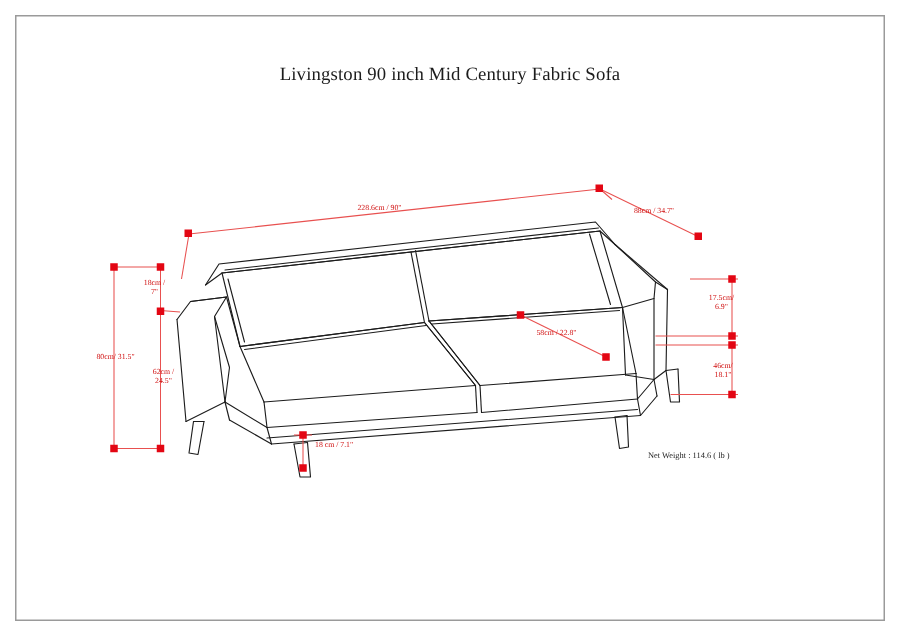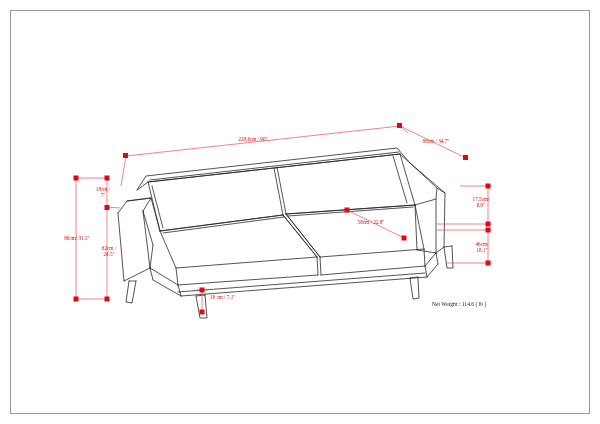--- a/index.html
+++ b/index.html
@@ -58,20 +58,21 @@
     white-space:nowrap;
   }
 </style>
 </head>
 <body>
 
 <div id="page">
 
   <div id="frame-border"></div>
 
+  <div id="title">Livingston 90 inch Mid Century Fabric Sofa</div>
 
   <svg id="canvas" viewBox="0 0 600 424" xmlns="http://www.w3.org/2000/svg">
 
     <g fill="none" stroke="#1c1c1c" stroke-width="0.75" stroke-linejoin="round" stroke-linecap="round">
 
       <path d="M137,190 L146,176 L397,148 L410,163"></path>
 
       <path d="M137,190 L148,182 L400,154 L410,163"></path>
 
       <path d="M148,182 L400,154"></path>

